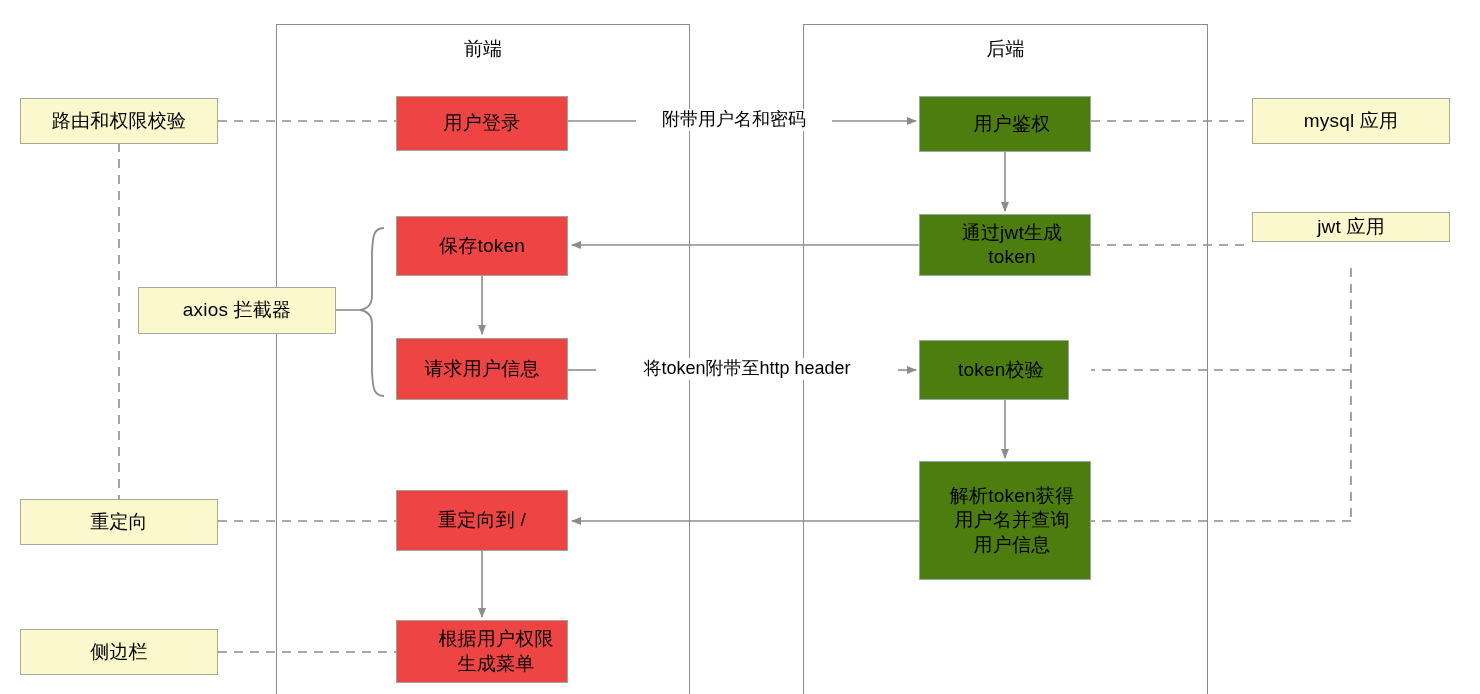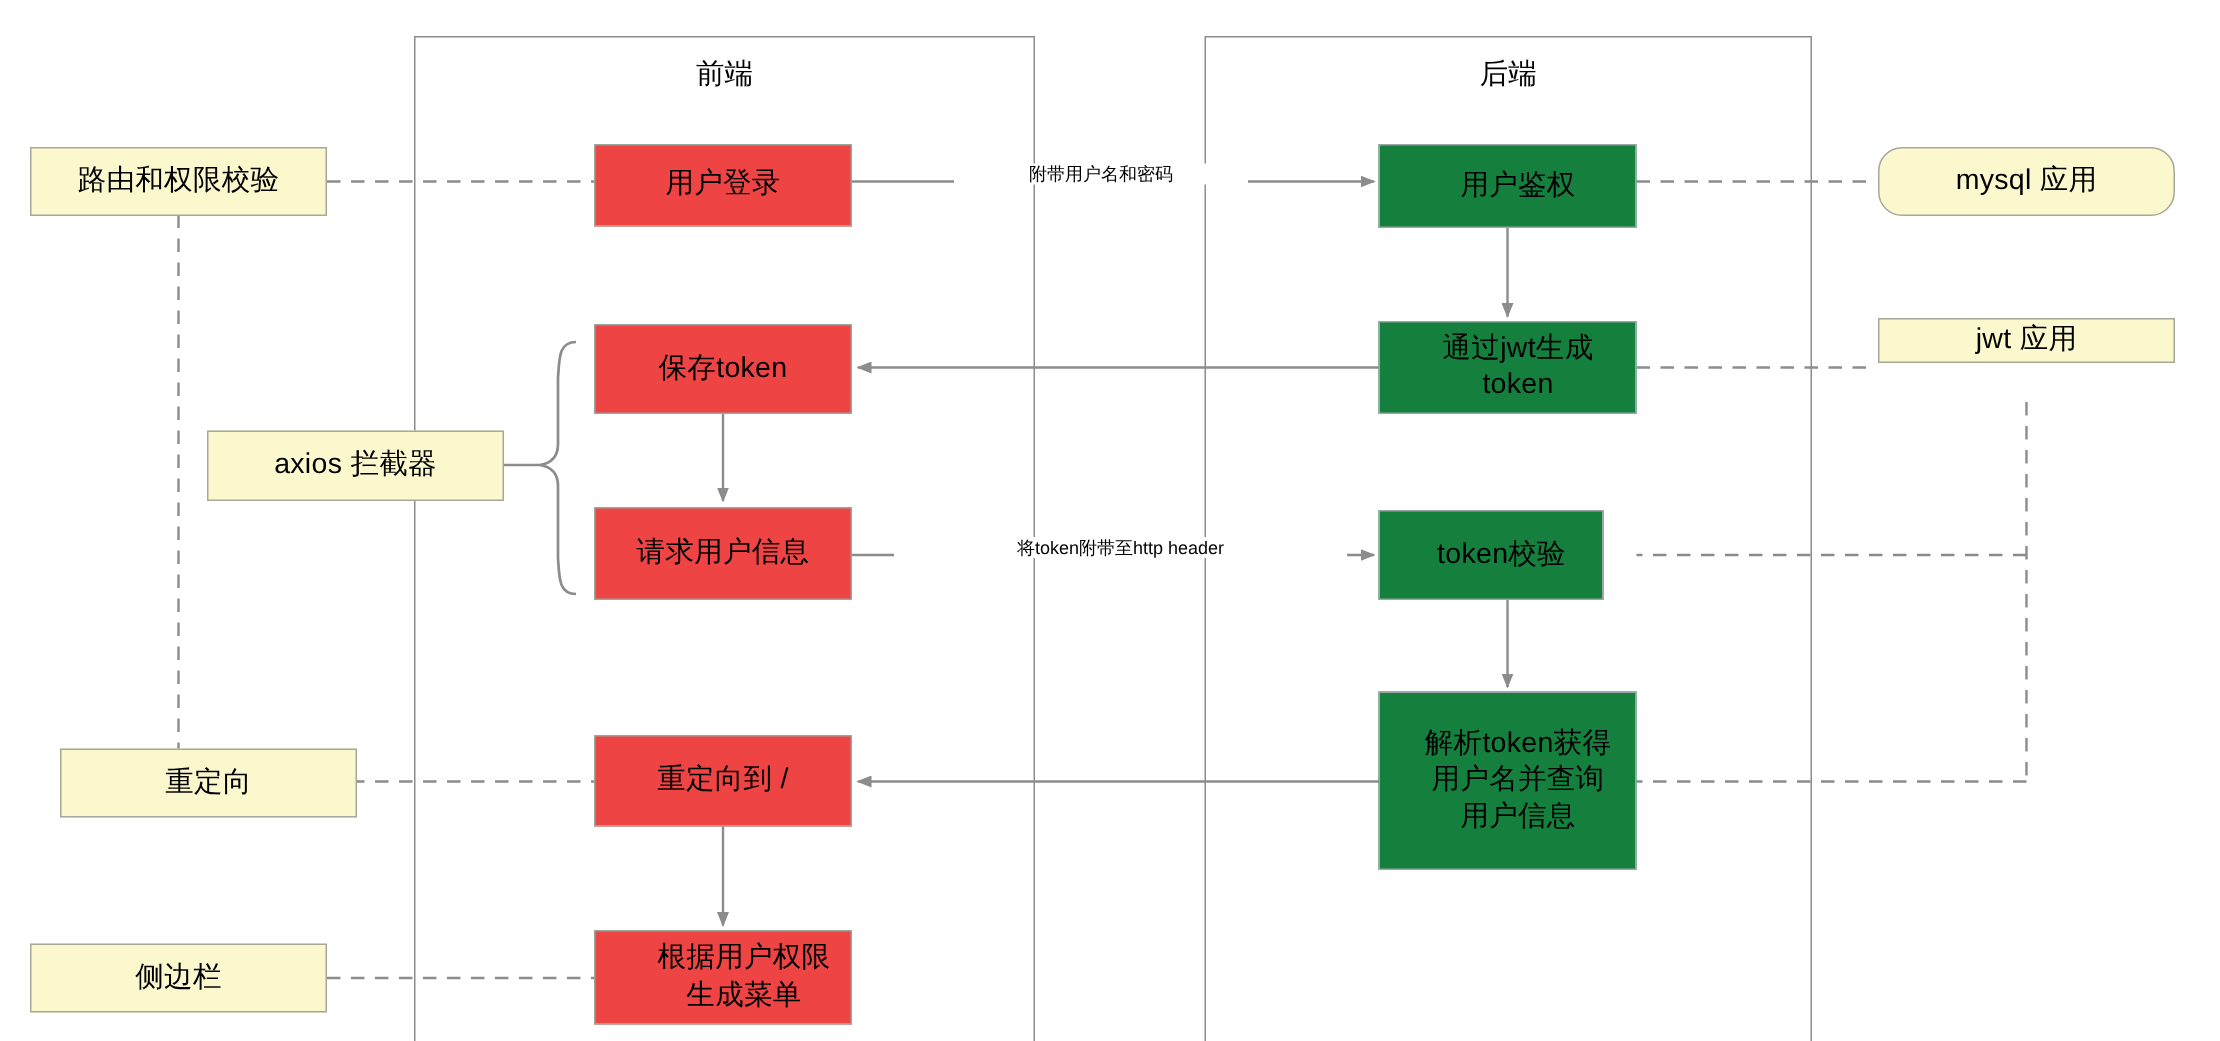--- a/index.html
+++ b/index.html
@@ -33,38 +33,38 @@
     align-items: center;
     justify-content: center;
     text-align: center;
     font-size: 19px;
     color: #000000;
     line-height: 1.28;
     white-space: pre-line;
     letter-spacing: 0.2px;
   }
   .node.green { background: #ef4444; border-color: #9aa69a; }
-  .node.blue  { background: #15803d; border-color: #9aa6a8; padding-left: 14px; }
+  .node.blue  { background: #4d7c0f; border-color: #9aa6a8; padding-left: 14px; }
   .node.yellow{ background: #fbf8cd; border-color: #a8a89a; }
   .group-box {
     position: absolute;
     box-sizing: border-box;
     border: 1px solid #8c8c8c;
     background: transparent;
   }
   .group-label {
     position: absolute;
     font-size: 19px;
     color: #000000;
     text-align: center;
     white-space: nowrap;
   }
   .edge-label {
     position: absolute;
-    font-size: 12px;
+    font-size: 18px;
     color: #000000;
     background: #ffffff;
     white-space: nowrap;
     text-align: center;
     padding: 0 3px;
     line-height: 1.2;
   }
 </style>
 </head>
 <body>
@@ -129,21 +129,21 @@
   <div class="group-box" style="left:276px; top:24px; width:414px; height:680px;"></div>
   <div class="group-label" style="left:276px; top:36px; width:414px;">前端</div>
 
   <div class="group-box" style="left:803px; top:24px; width:405px; height:680px;"></div>
   <div class="group-label" style="left:803px; top:36px; width:405px;">后端</div>
 
   <div class="node yellow" style="left:20px; top:98px; width:198px; height:46px;">路由和权限校验</div>
 
   <div class="node yellow" style="left:138px; top:287px; width:198px; height:47px;text-align:right;">axios 拦截器</div>
 
-  <div class="node yellow" style="left:20px; top:499px; width:198px; height:46px;margin-left:20px;">重定向</div>
+  <div class="node yellow" style="left:20px; top:499px; width:198px; height:46px;">重定向</div>
 
   <div class="node yellow" style="left:20px; top:629px; width:198px; height:46px;">侧边栏</div>
 
   <div class="node green" style="left:396px; top:96px; width:172px; height:55px;">用户登录</div>
 
   <div class="node green" style="left:396px; top:216px; width:172px; height:60px;">保存token</div>
 
   <div class="node green" style="left:396px; top:338px; width:172px; height:62px;">请求用户信息</div>
 
   <div class="node green" style="left:396px; top:490px; width:172px; height:61px;">重定向到 /</div>
@@ -155,21 +155,21 @@
 
   <div class="node blue" style="left:919px; top:214px; width:172px; height:62px;">通过jwt生成
 token</div>
 
   <div class="node blue" style="left:919px; top:340px; width:150px; height:60px;">token校验</div>
 
   <div class="node blue" style="left:919px; top:461px; width:172px; height:119px;">解析token获得
 用户名并查询
 用户信息</div>
 
-  <div class="node yellow" style="left:1252px; top:98px; width:198px; height:46px;border-radius:16px;">mysql 应用</div>
+  <div class="node yellow" style="left:1252px; top:98px; width:198px; height:46px;">mysql 应用</div>
 
   <div class="node yellow" style="left:1252px; top:212px; width:198px; height:30px;">jwt 应用</div>
 
   <div class="edge-label" style="left:636px; top:109px; width:190px;">附带用户名和密码</div>
 
   <div class="edge-label" style="left:596px; top:358px; width:296px;">将token附带至http header</div>
 
 </div>
 
 </body></html>

